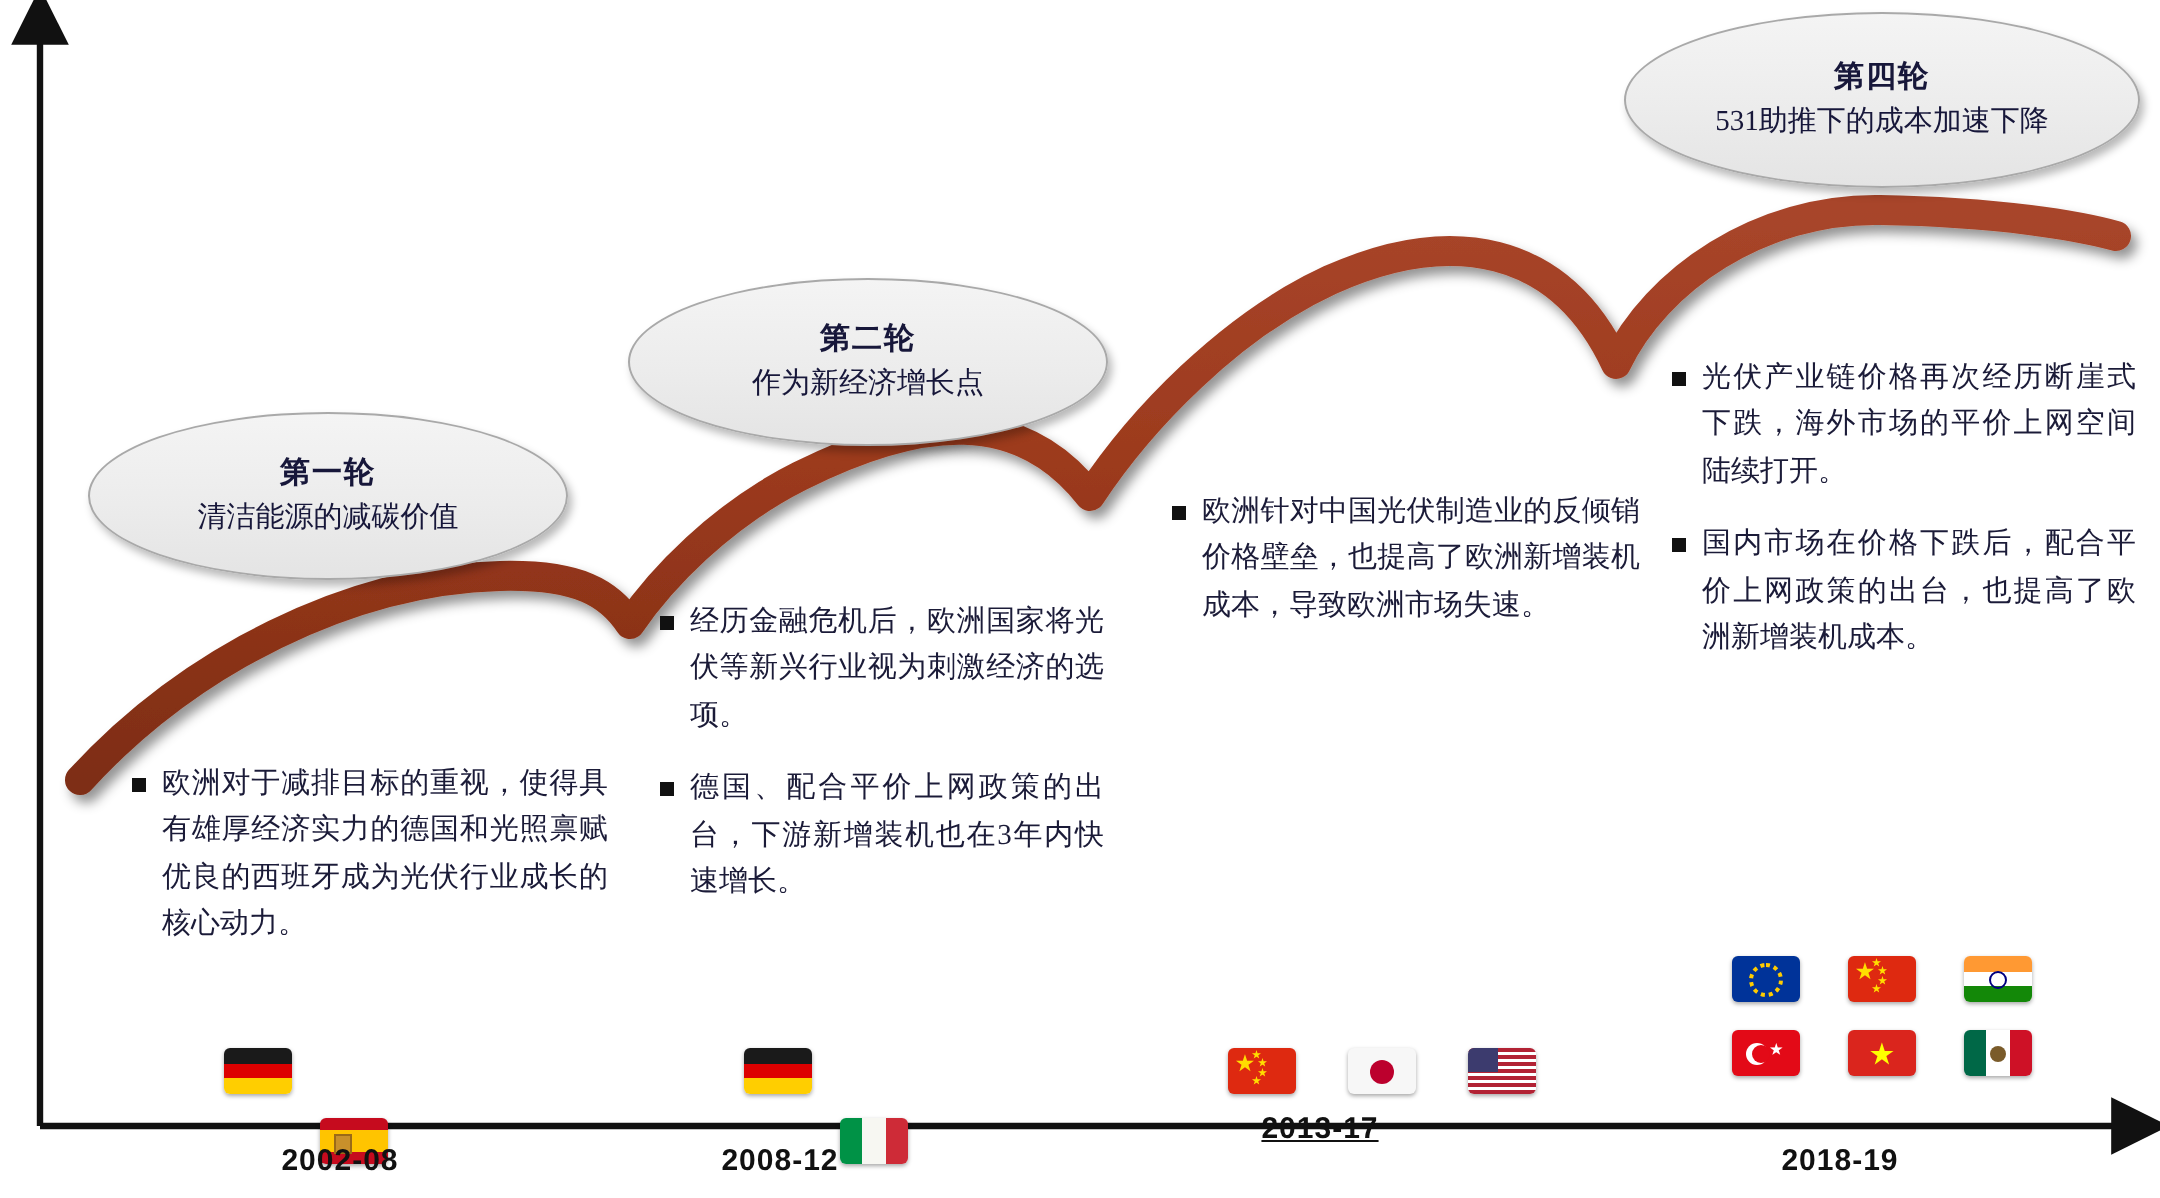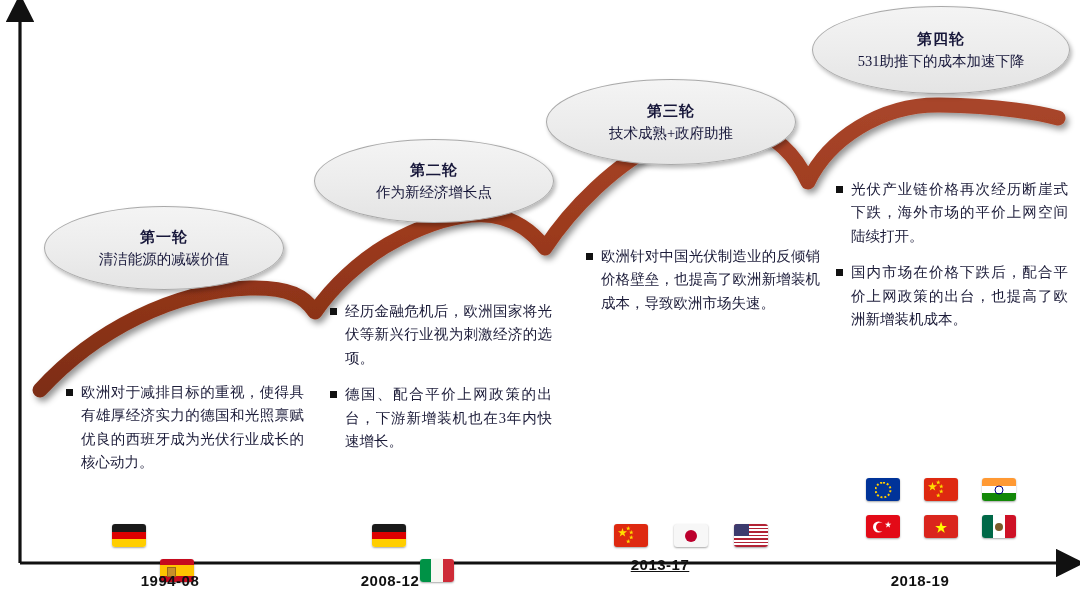--- a/index.html
+++ b/index.html
@@ -169,24 +169,20 @@
   <div class="ellipse" style="left:314px; top:139px; width:238px; height:82px;">
     <div class="e-title">第二轮</div>
     <div class="e-sub">作为新经济增长点</div>
   </div>
 
   <div class="ellipse" style="left:44px; top:206px; width:238px; height:82px;">
     <div class="e-title">第一轮</div>
     <div class="e-sub">清洁能源的减碳价值</div>
   </div>
 
-  <div class="ellipse" style="left:546px; top:79px; width:248px; height:84px;">
-    <div class="e-title">第三轮</div>
-    <div class="e-sub">技术成熟+政府助推</div>
-  </div>
 
   <div class="ellipse" style="left:812px; top:6px; width:256px; height:86px;">
     <div class="e-title">第四轮</div>
     <div class="e-sub">531助推下的成本加速下降</div>
   </div>
 
   <div class="bullets" style="left:66px; top:381px; width:238px;">
     <div class="bullet-item">
       <span class="bullet-mark"></span>
       <span class="bullet-text">欧洲对于减排目标的重视，使得具有雄厚经济实力的德国和光照禀赋优良的西班牙成为光伏行业成长的核心动力。</span>
@@ -291,18 +287,18 @@
       <b style="position:absolute; left:50%; top:50%; transform:translate(-50%,-50%); color:#ffff00; font-size:13px; line-height:13px;">★</b>
     </span>
     <span class="flag v3">
       <i style="background:#006847"></i>
         <i style="background:#ffffff"></i>
         <i style="background:#ce1126"></i>
       <b style="position:absolute; left:50%; top:50%; transform:translate(-50%,-50%); width:8px; height:8px; background:#7a5b2a; border-radius:50%; display:block;"></b>
     </span>
   </div>
 
-  <div class="tick-label" style="left:110px; top:572px; width:120px;">1994-08</div>
+  <div class="tick-label" style="left:110px; top:572px; width:120px;">2002-08</div>
   <div class="tick-label" style="left:330px; top:572px; width:120px;">2008-12</div>
   <div class="tick-label" style="left:600px; top:556px; width:120px;text-decoration:underline;">2013-17</div>
   <div class="tick-label" style="left:860px; top:572px; width:120px;">2018-19</div>
 
 </div>
 
 </body></html>

